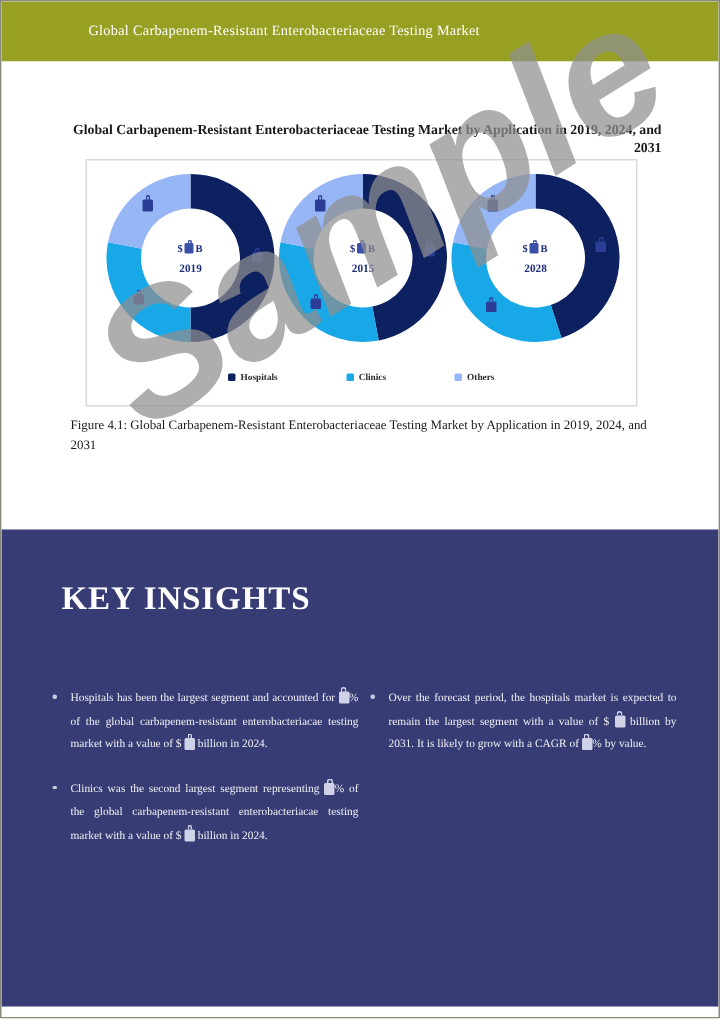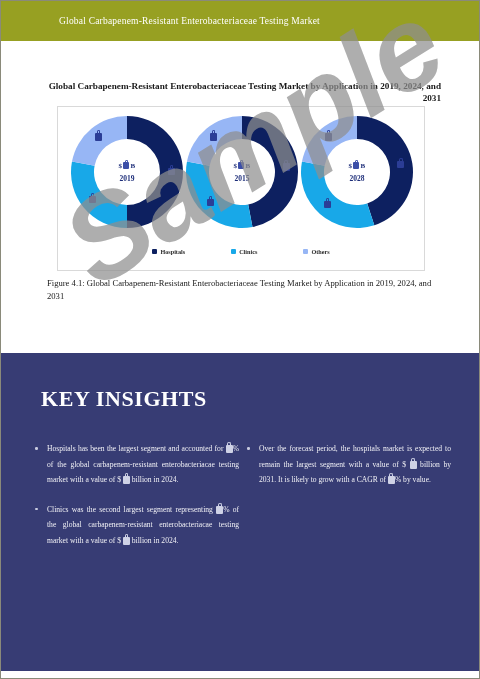--- a/index.html
+++ b/index.html
@@ -113,21 +113,21 @@
   
   .insights{
     position:absolute;left:0;top:352px;width:100%;height:318px;
     background:#373C74;
   }
   .insights-title{
     position:absolute;left:40px;top:33px;
     color:#ffffff;font-size:22px;font-weight:bold;letter-spacing:.6px;
   }
   .bullets{
-    position:absolute;left:30px;top:88px;width:420px;
+    position:absolute;left:30px;top:104px;width:420px;
     display:flex;gap:4px;
   }
   .bullet-col{width:211px;}
   .bullet{
     position:relative;padding-left:16px;margin-bottom:14px;
     color:#f0f0f5;font-size:7.6px;line-height:15.5px;
     text-align:justify;
   }
   .bullet::before{
     content:"";position:absolute;left:4px;top:6px;

